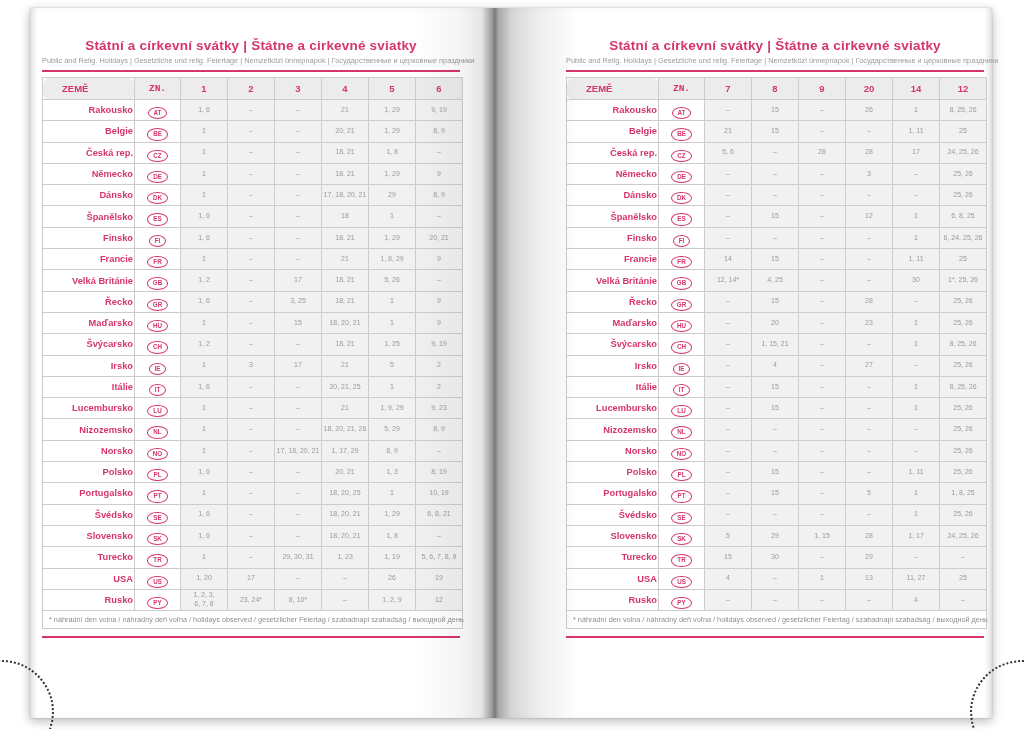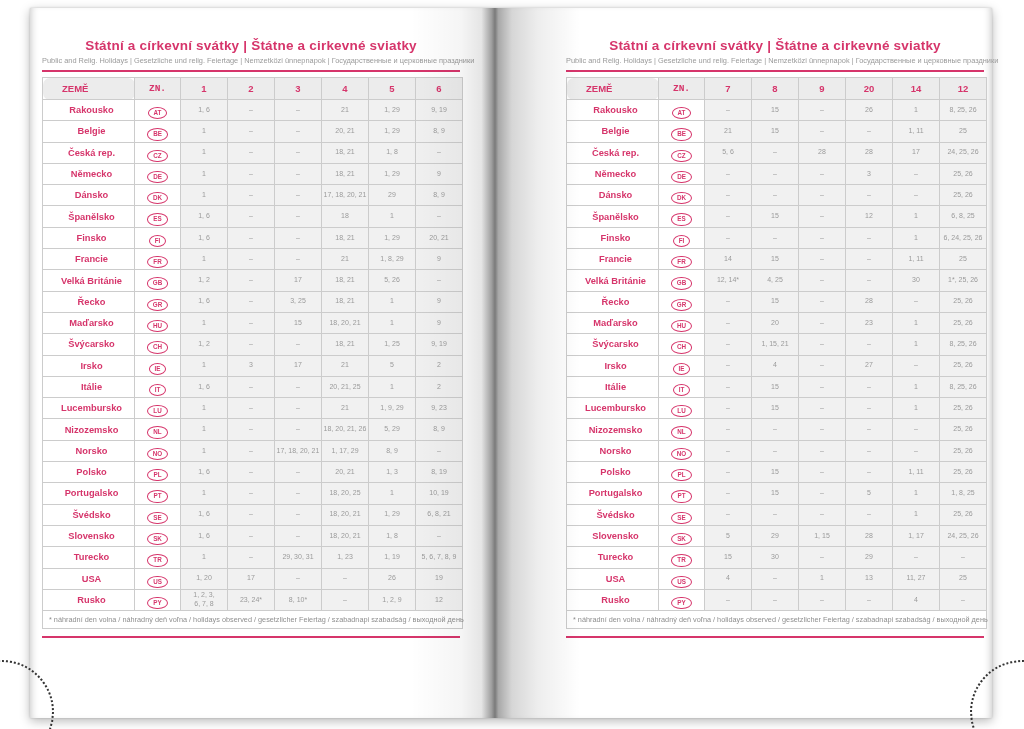--- a/index.html
+++ b/index.html
@@ -34,21 +34,21 @@
   .page-title{color:var(--pink);font-weight:bold;font-size:13.5px;letter-spacing:0.2px;}
   .page-sub{color:#9a9a9a;font-size:7.4px;margin-top:3px;white-space:nowrap;}
   .head-rule{border:none;border-top:2px solid var(--pink);margin:5px 0 0 0;}
   table{border-collapse:collapse;width:418px;margin-top:5px;table-layout:fixed;}
   th,td{border:1px solid var(--border);}
   thead th{background:var(--head-gray);color:var(--pink);font-size:9.5px;height:22px;font-weight:bold;}
   th.country-h{width:92px;text-align:left;padding-left:19px;border-radius:7px;}
   th.code-h{width:46px;font-family:Liberation Mono, monospace;}
   th.month{width:47px;}
   tbody td{height:21px;text-align:center;padding:1px;}
-  td.country{color:var(--pink);font-size:9.3px;font-weight:bold;text-align:center;padding-left:7px;background:#fff;}
+  td.country{color:var(--pink);font-size:9.3px;font-weight:bold;text-align:right;padding-left:7px;background:#fff;}
   td.code{background:#fff;}
   .badge{
     display:inline-block;border:1px solid var(--pink);color:var(--pink);border-radius:50%;
     font-size:6.3px;font-weight:bold;padding:2px 5px;line-height:1;
   }
   td.num{background:var(--cell-gray);color:var(--numtext);font-size:7px;white-space:pre-line;line-height:1.25;}
   tfoot td{background:#fff;color:#8f8f8f;font-size:7.3px;text-align:left;padding:4px 6px;height:14px;white-space:nowrap;}
   .bottom-rule{border:none;border-top:2px solid var(--pink);width:418px;margin:7px 0 0 0;}
   .corner-arc{
     position:absolute;width:104px;height:104px;border:2.5px dotted #333;border-radius:50%;

